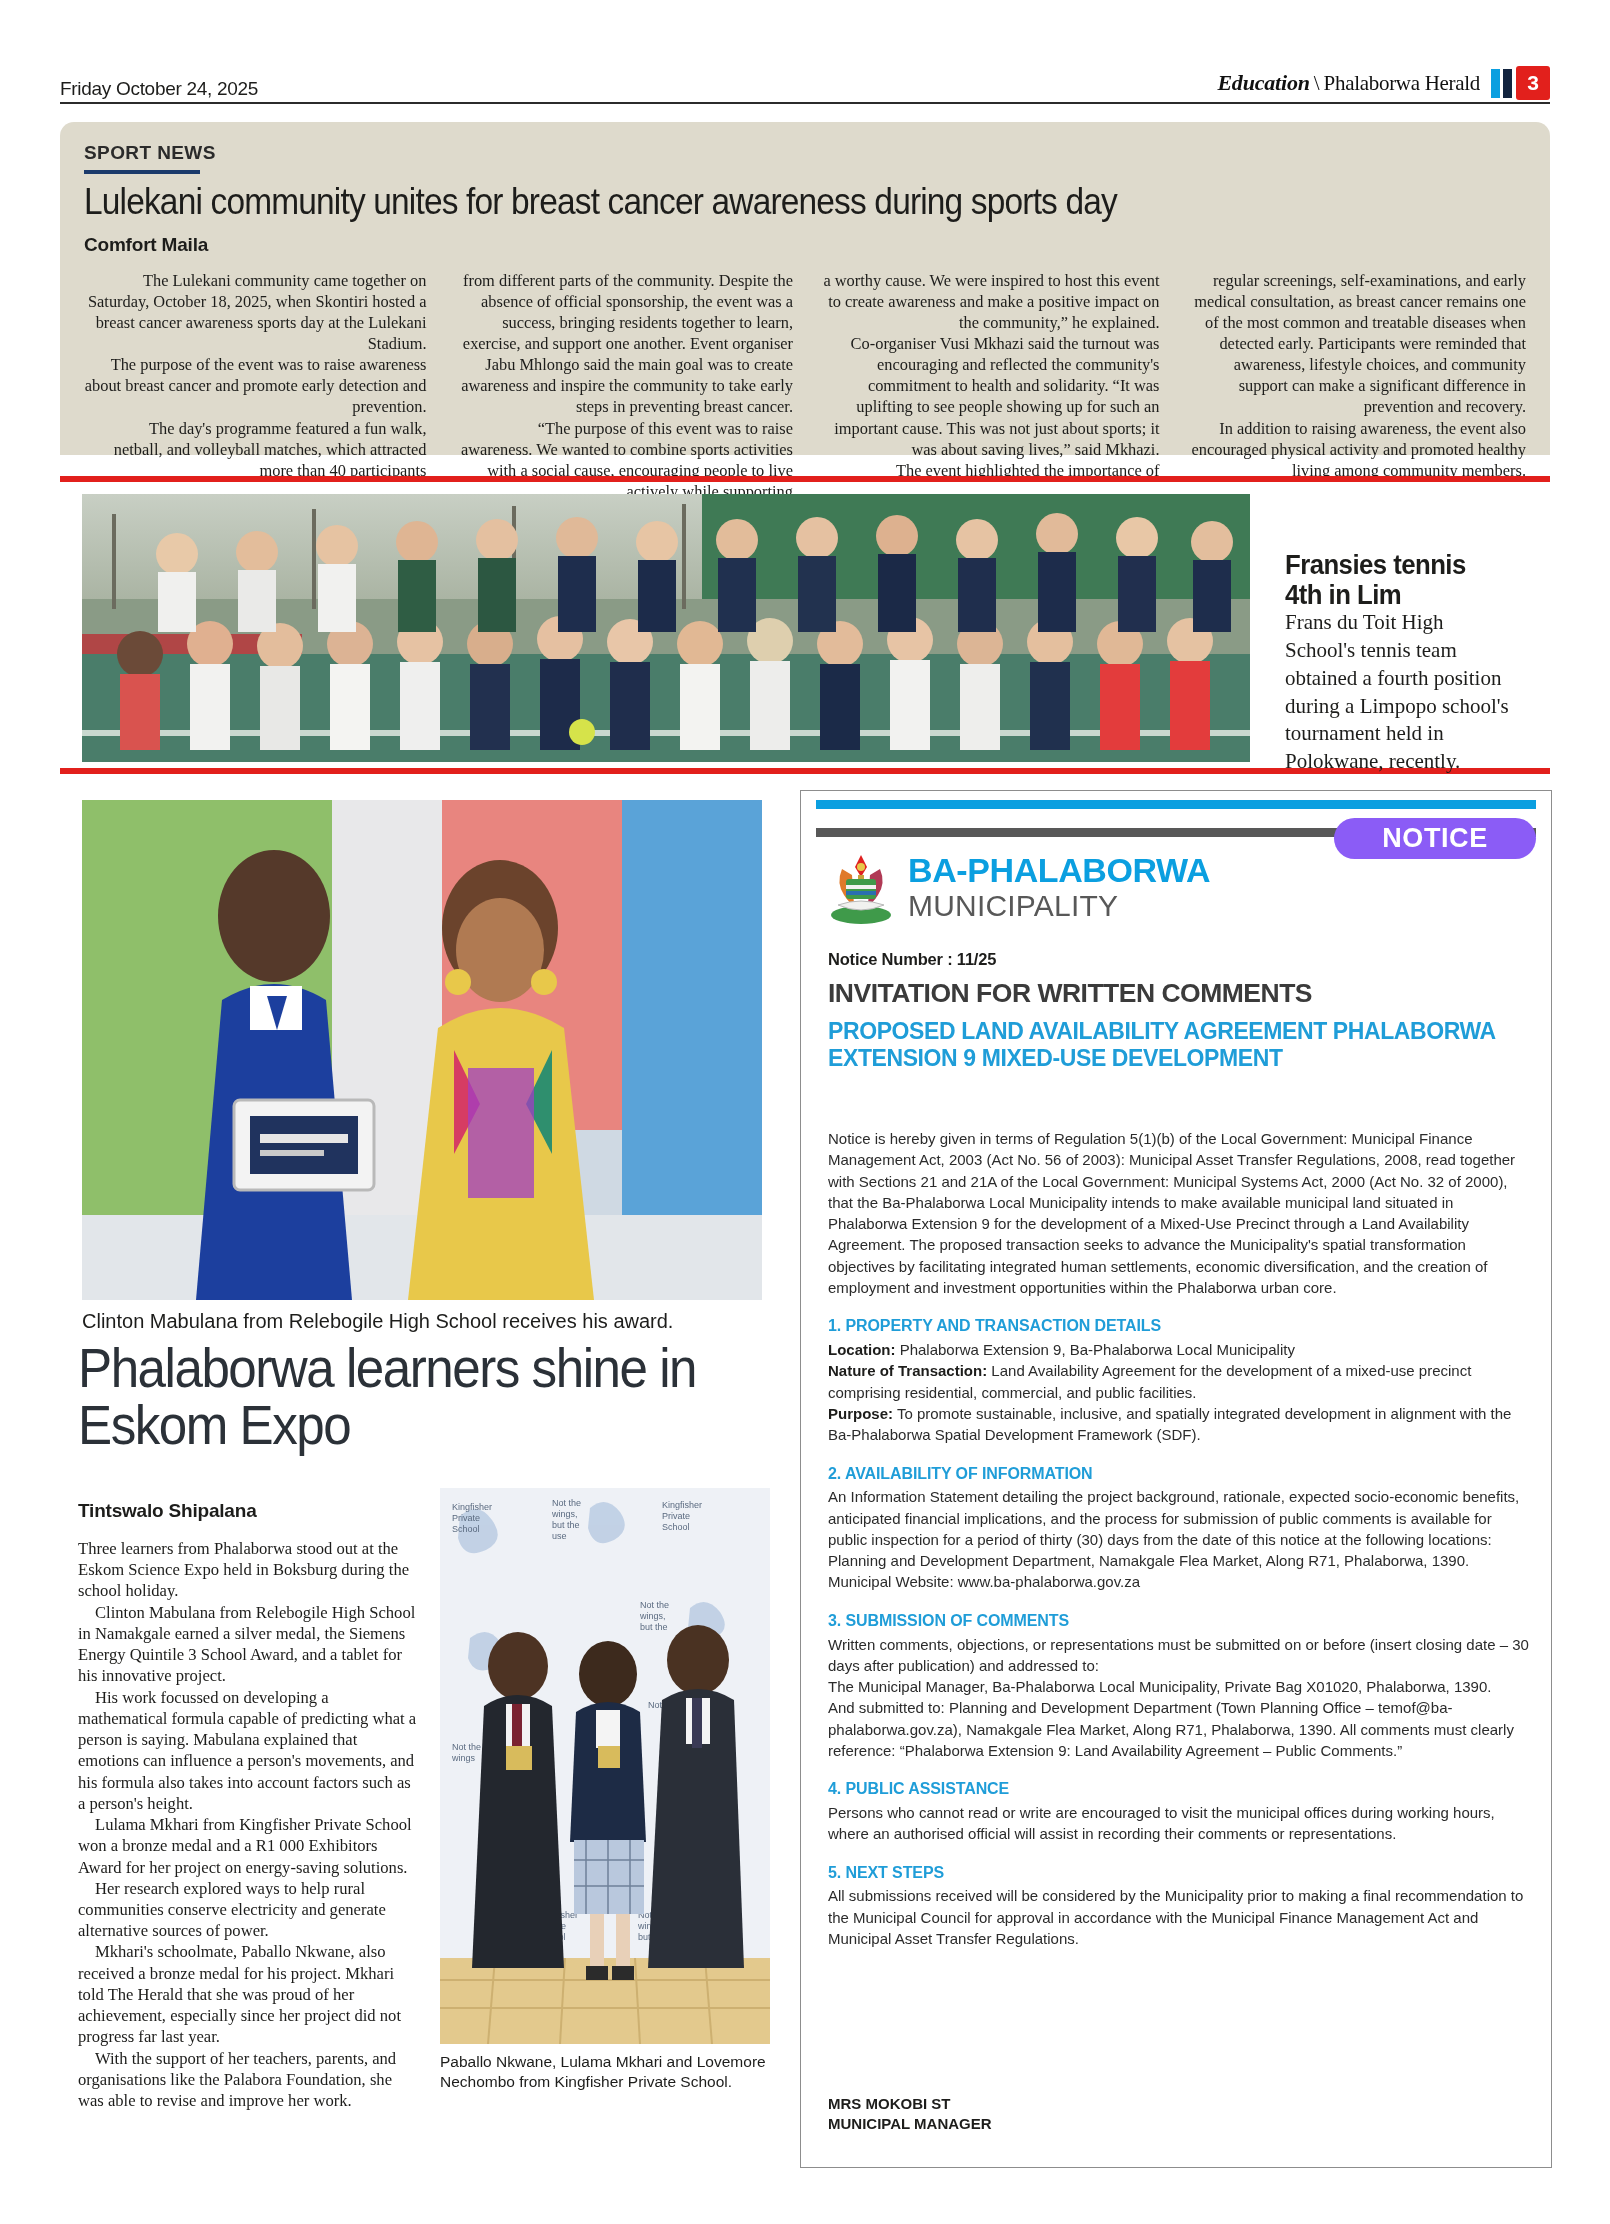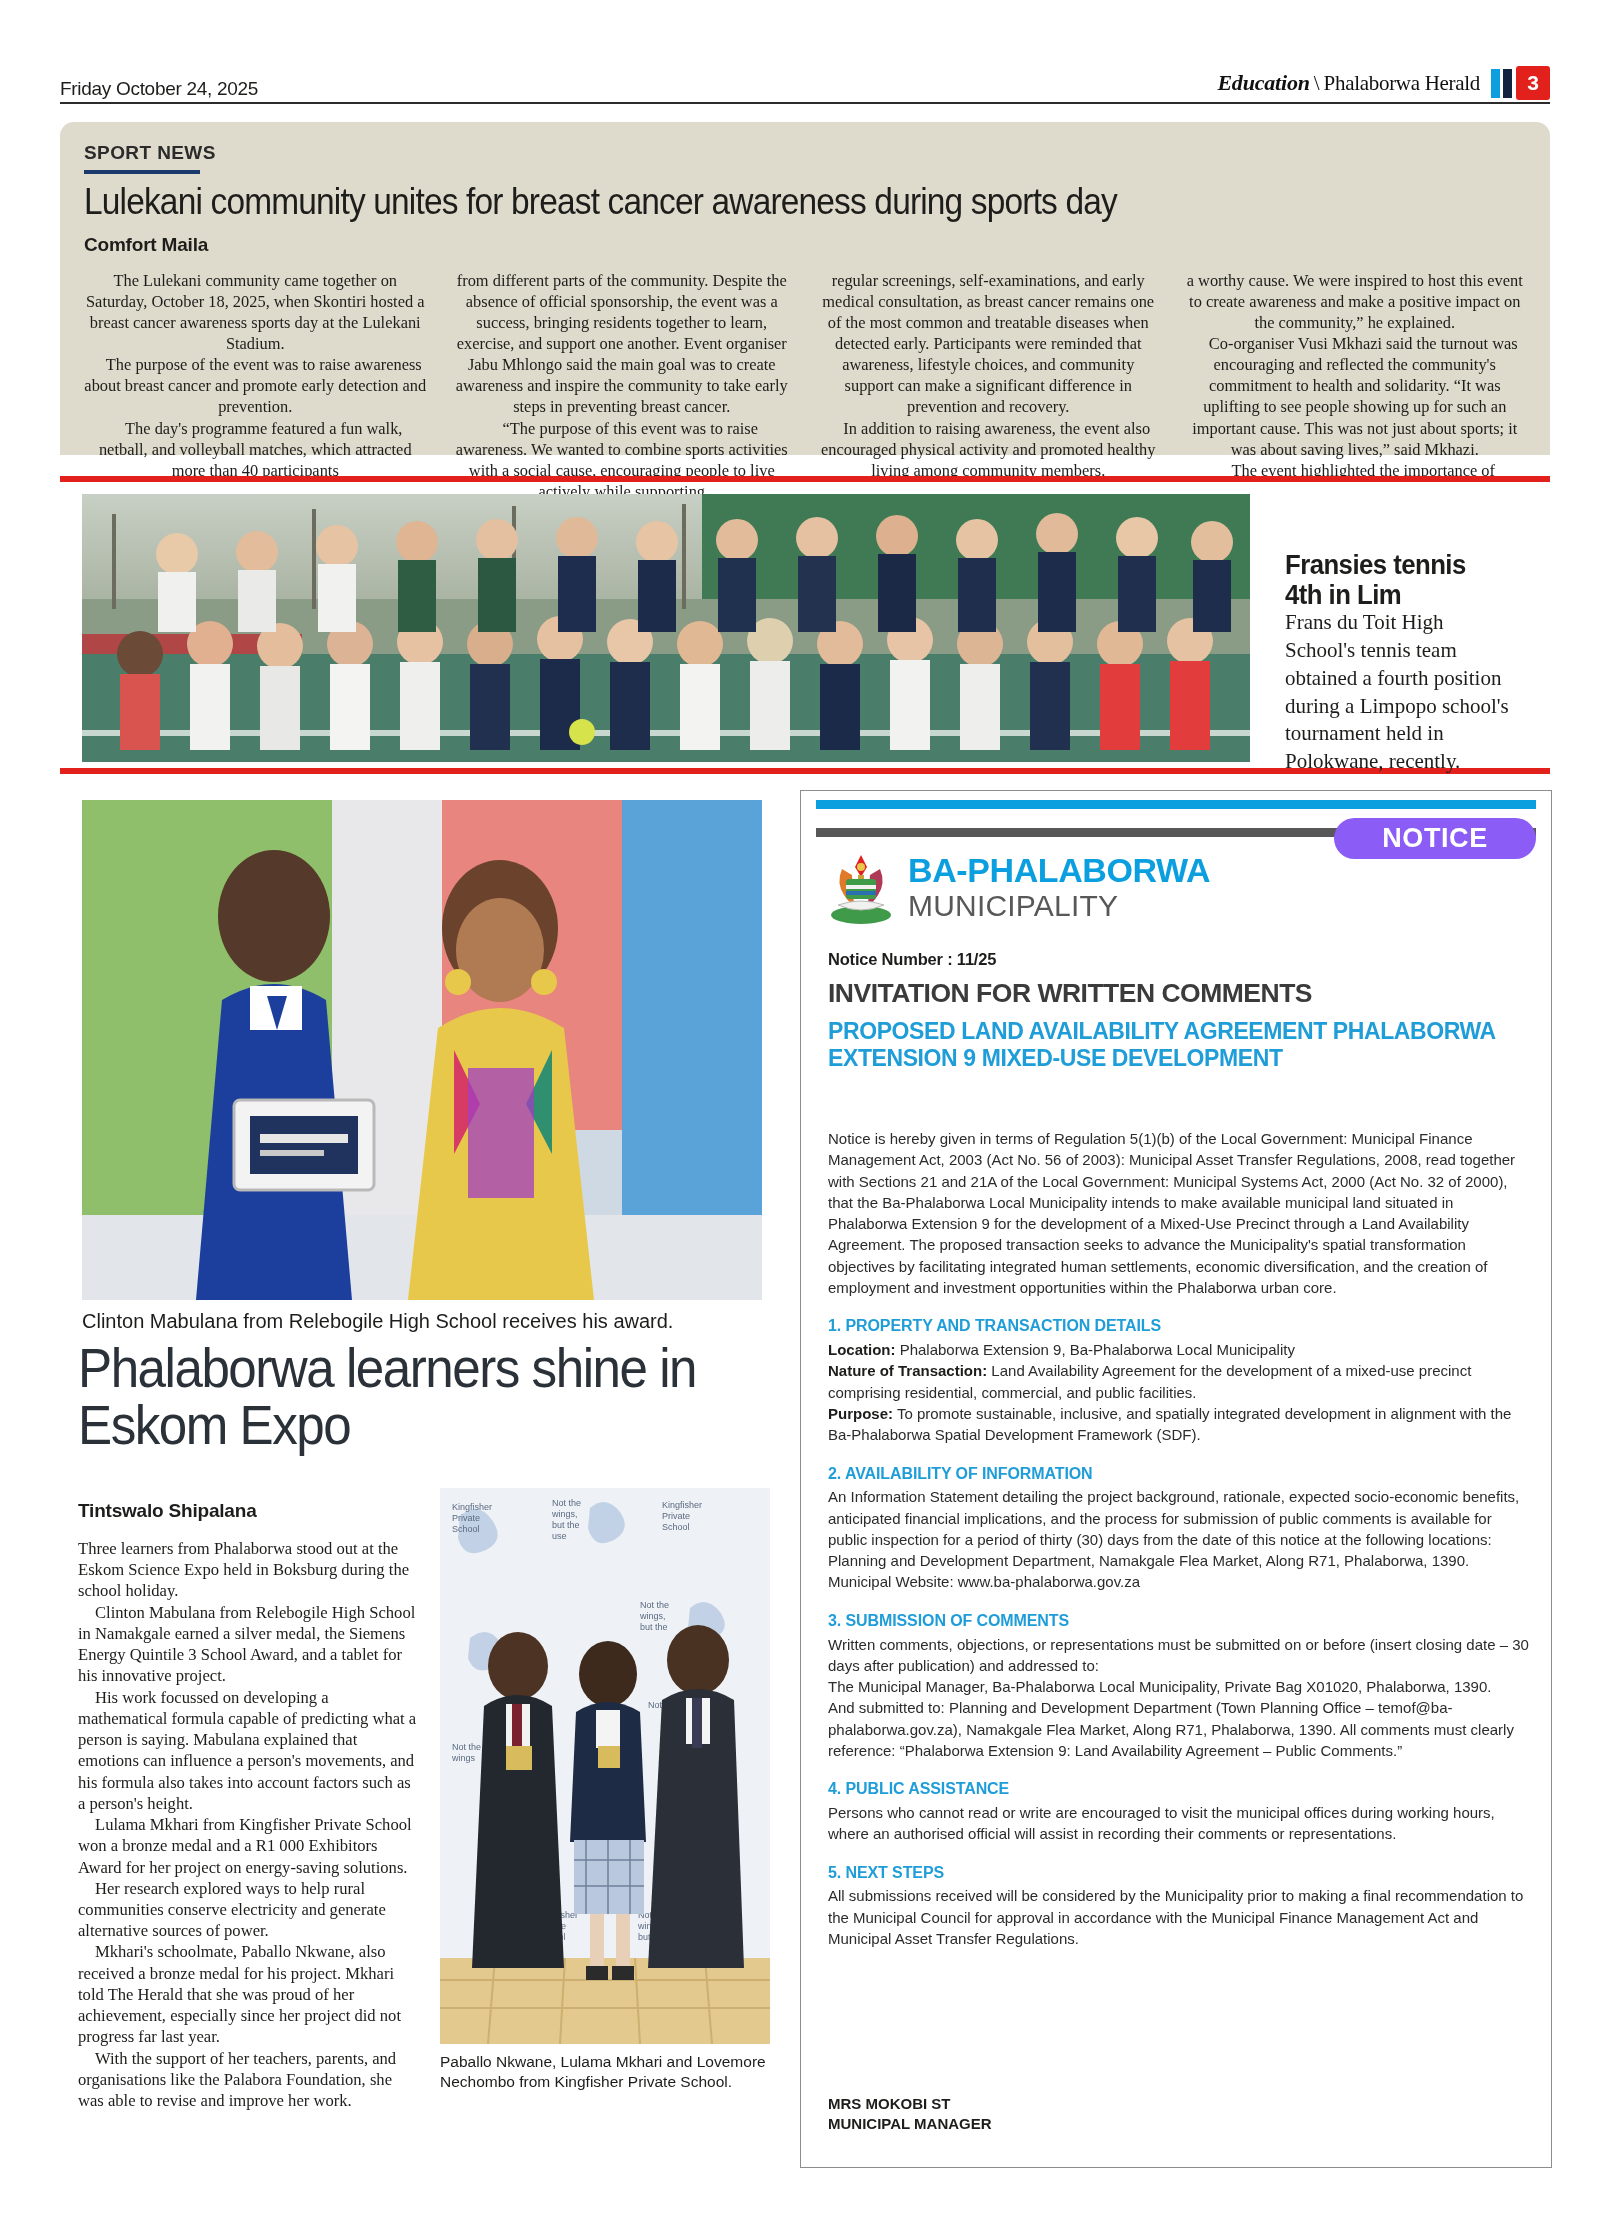--- a/index.html
+++ b/index.html
@@ -70,21 +70,21 @@
     font-size:19px; font-weight:bold; color:#1d1d1b; letter-spacing:-0.2px;
   }
   .sport-cols {
     position:absolute; left:24px; top:148px; width:1442px;
     display:flex; gap:24px;
   }
   .sport-col {
     width:343px;
     font-family:"Liberation Serif", serif;
     font-size:16.4px; line-height:1.285; color:#1d1d1b;
-    text-align:center;
+    text-align:right;
   }
   .sport-col p { margin:0; }
   .sport-col p.ind { text-indent:17px; }
 
   
   .tennis-rule-top {
     position:absolute; left:60px; top:476px; width:1490px; height:6px; background:#e2201c;
   }
   .tennis-photo {
     position:absolute; left:82px; top:494px; width:1168px; height:268px;
@@ -226,27 +226,27 @@
     <div class="sport-col">
         <p>The Lulekani community came together on Saturday, October 18, 2025, when Skontiri hosted a breast cancer awareness sports day at the Lulekani Stadium.</p>
         <p class="ind">The purpose of the event was to raise awareness about breast cancer and promote early detection and prevention.</p>
         <p class="ind">The day's programme featured a fun walk, netball, and volleyball matches, which attracted more than 40 participants</p>
       </div>
     <div class="sport-col">
         <p>from different parts of the community. Despite the absence of official sponsorship, the event was a success, bringing residents together to learn, exercise, and support one another. Event organiser Jabu Mhlongo said the main goal was to create awareness and inspire the community to take early steps in preventing breast cancer.</p>
         <p class="ind">“The purpose of this event was to raise awareness. We wanted to combine sports activities with a social cause, encouraging people to live actively while supporting</p>
       </div>
     <div class="sport-col">
-        <p>regular screenings, self-examinations, and early medical consultation, as breast cancer remains one of the most common and treatable diseases when detected early. Participants were reminded that awareness, lifestyle choices, and community support can make a significant difference in prevention and recovery.</p>
-        <p class="ind">In addition to raising awareness, the event also encouraged physical activity and promoted healthy living among community members.</p>
-      </div>
-    <div class="sport-col">
         <p>a worthy cause. We were inspired to host this event to create awareness and make a positive impact on the community,” he explained.</p>
         <p class="ind">Co-organiser Vusi Mkhazi said the turnout was encouraging and reflected the community's commitment to health and solidarity. “It was uplifting to see people showing up for such an important cause. This was not just about sports; it was about saving lives,” said Mkhazi.</p>
         <p class="ind">The event highlighted the importance of</p>
+      </div>
+    <div class="sport-col">
+        <p>regular screenings, self-examinations, and early medical consultation, as breast cancer remains one of the most common and treatable diseases when detected early. Participants were reminded that awareness, lifestyle choices, and community support can make a significant difference in prevention and recovery.</p>
+        <p class="ind">In addition to raising awareness, the event also encouraged physical activity and promoted healthy living among community members.</p>
       </div>
   </div>
 </div>
 
 <div class="tennis-rule-top"></div>
 <div class="tennis-photo">
   <svg width="1168" height="268" viewBox="0 0 1168 268" preserveAspectRatio="none">
     <defs>
       <linearGradient id="sky" x1="0" y1="0" x2="0" y2="1">
         <stop offset="0%" stop-color="#c8cfc4"></stop>

